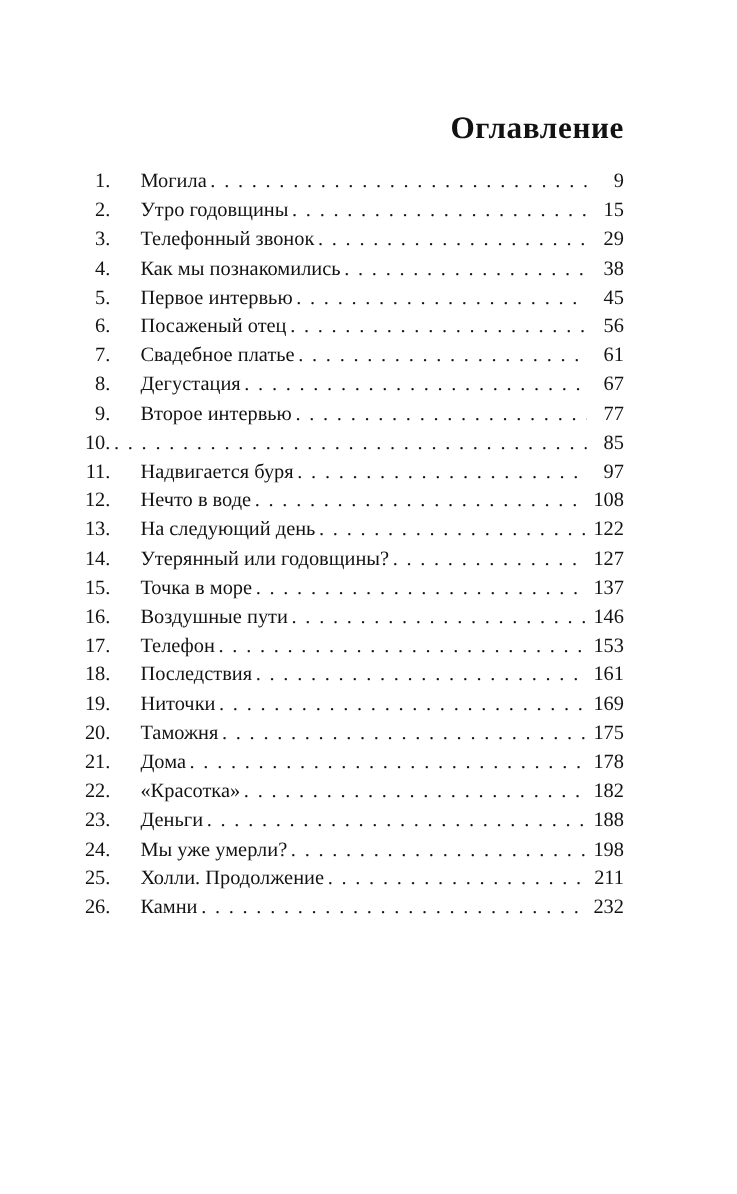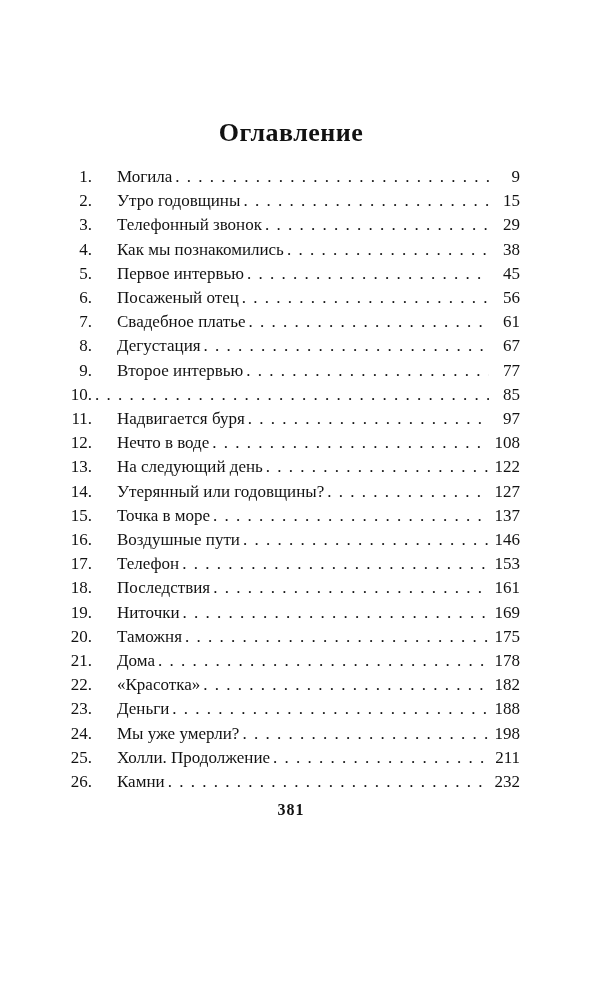--- a/index.html
+++ b/index.html
@@ -19,22 +19,22 @@
     width: 614px;
     height: 995px;
     background: #ffffff;
   }
   .content {
     margin-left: 62px;
     width: 458px;
   }
   .toc-title {
     margin: 0;
-    padding-top: 118px;
-    text-align: center;
+    padding-top: 92px;
+    text-align: right;
     font-size: 26px;
     font-weight: bold;
     letter-spacing: 0.5px;
     line-height: 30px;
   }
   ul.toc {
     list-style: none;
     margin: 17px 0 0 0;
     padding: 0;
   }
@@ -235,15 +235,14 @@
           <span class="leader"></span>
           <span class="entry-page">211</span>
         </li>
         <li>
           <span class="entry-num">26.</span>
           <span class="entry-title">Камни</span>
           <span class="leader"></span>
           <span class="entry-page">232</span>
         </li>
       </ul>
-    <div class="footer-page">381</div>
   </div>
 </div>
 
 </body></html>

